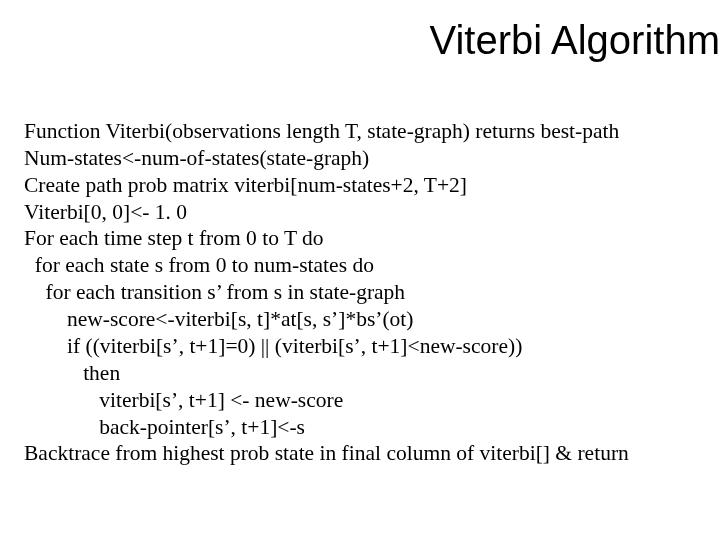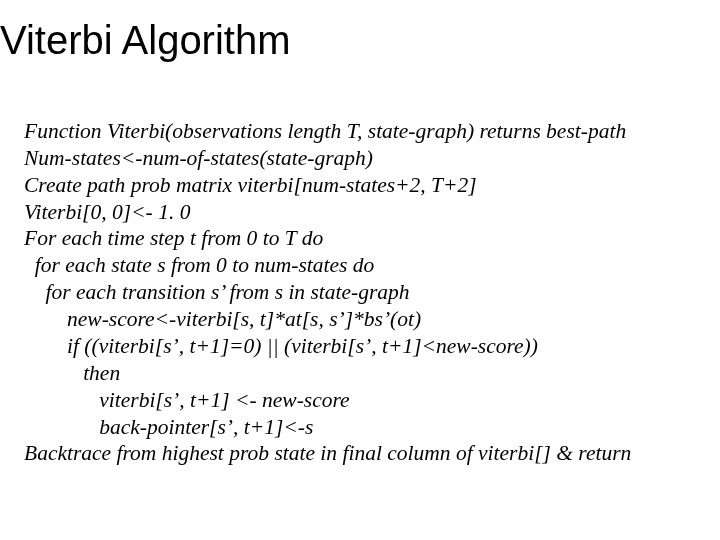--- a/index.html
+++ b/index.html
@@ -15,33 +15,32 @@
   .slide {
     width: 720px;
     height: 540px;
     position: relative;
     box-sizing: border-box;
   }
   .title {
     font-family: Arial, Helvetica, sans-serif;
     font-size: 40px;
     font-weight: 400;
-    text-align: left;
+    text-align: right;
     margin-top: 18px;
     margin-bottom: 28px;
     letter-spacing: 0px;
   }
   .body {
     font-size: 21.5px;
     line-height: 1.25;
     padding-left: 24px;
     padding-right: 26px;
     white-space: pre;
     font-family: "Times New Roman", Times, serif;
-    font-style: italic;
   }
 </style>
 </head>
 <body>
 
 <div class="slide">
   <div class="title">Viterbi Algorithm</div>
   <div class="body">
 <span>Function Viterbi(observations length T, state-graph) returns best-path</span>
 <span>Num-states&lt;-num-of-states(state-graph)</span>

